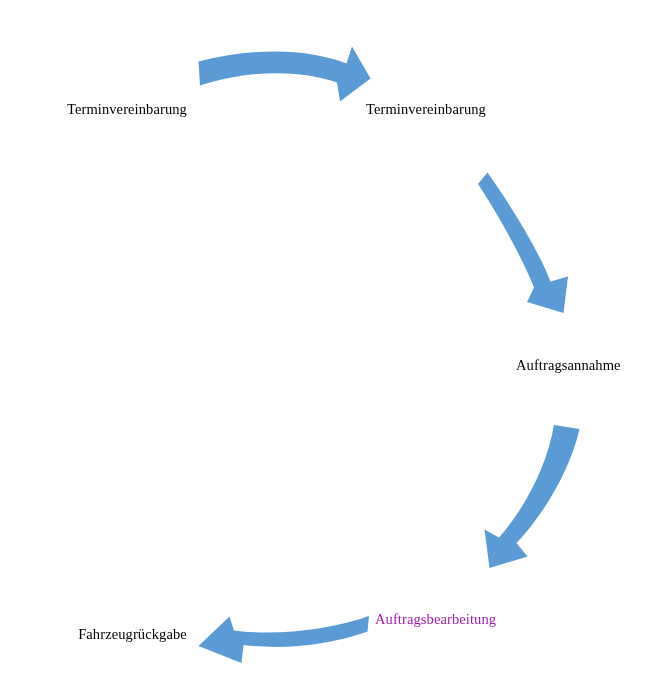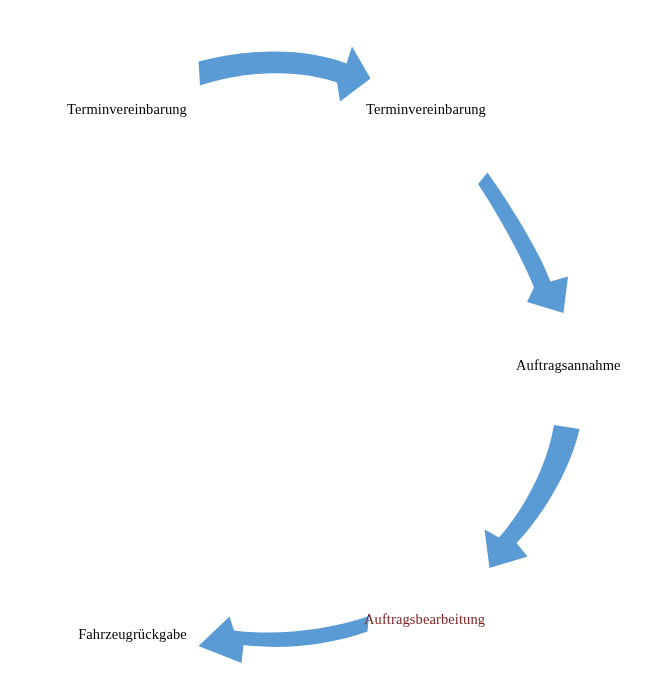--- a/index.html
+++ b/index.html
@@ -87,19 +87,19 @@
              C 276,636 330,630 369,616
              Z"></path>
   </svg>
 
   <div class="node-label label-left" id="label-terminvereinbarung" style="color: rgb(0, 0, 0);">Terminvereinbarung</div>
 
   <div class="node-label label-left" id="label-angebotserstellung" style="color: rgb(0, 0, 0);">Terminvereinbarung</div>
 
   <div class="node-label label-left" id="label-auftragsannahme" style="color: rgb(0, 0, 0);">Auftragsannahme</div>
 
-  <div class="node-label label-left" id="label-auftragsbearbeitung" style="color: #7f1d1d;">Auftragsbearbeitung</div>
+  <div class="node-label label-left" id="label-auftragsbearbeitung" style="color: #a21caf; margin-left: 11px;">Auftragsbearbeitung</div>
 
   <div class="node-label label-center" id="label-lieferung" style="color: rgb(0, 0, 0);">
     <div>Fahrzeugrückgabe</div>
   </div>
 
 </div>
 
 </body></html>

